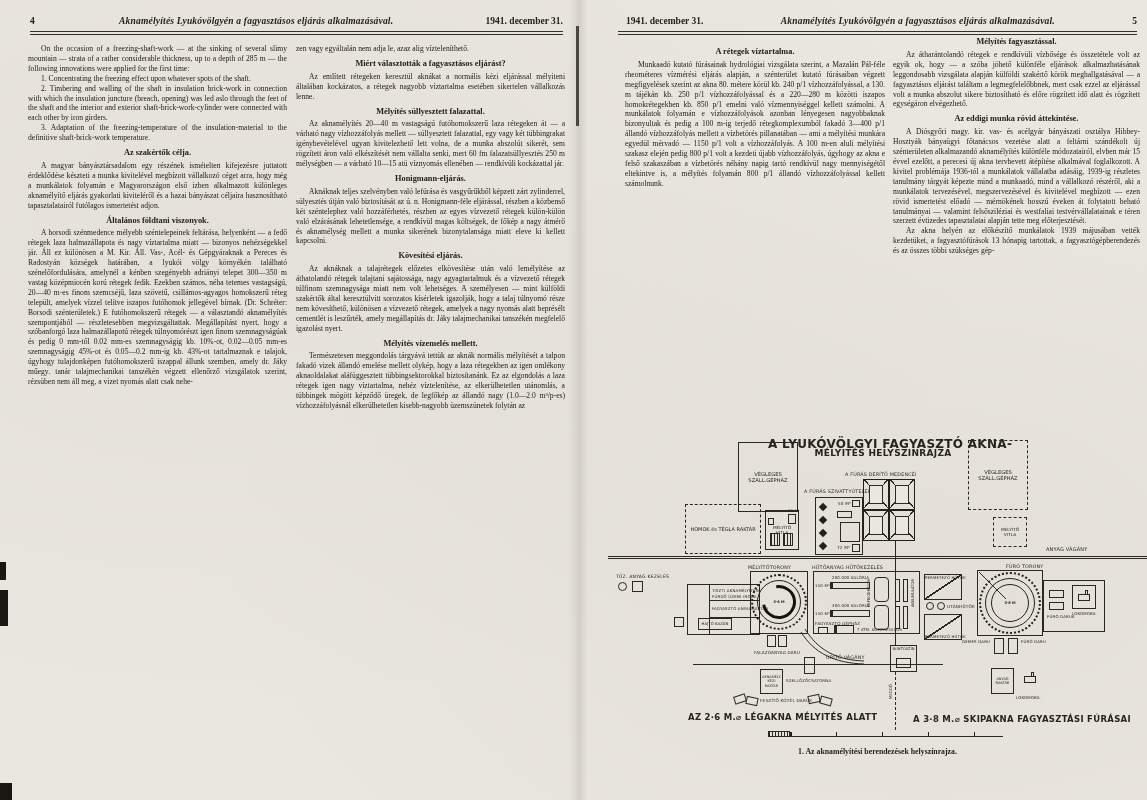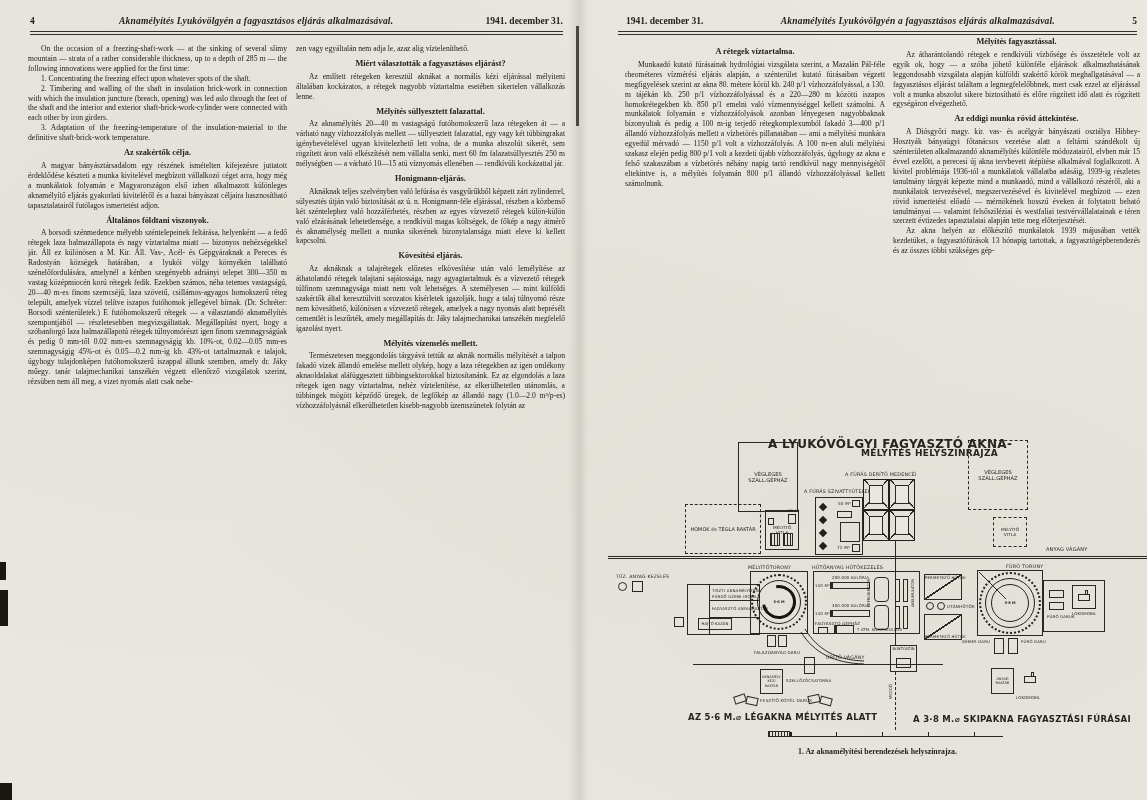--- a/index.html
+++ b/index.html
@@ -119,21 +119,21 @@
       <p class="para">Az akna helyén az előkészítő munkálatok 1939 májusában vették kezdetüket, a fagyasztófúrások 13 hónapig tartottak, a fagyasztógépberendezés és az összes többi szükséges gép-</p>
     </div>
 
   <div class="fig" id="fig-canvas">
       <svg viewBox="0 0 539 348" class="overlay" width="539" height="348">
         <path d="M193,200 C206,221 226,231 256,232" fill="none" stroke="#2a2823" stroke-width="1"></path>
         <path d="M197,197 C210,218 228,228 256,229" fill="none" stroke="#2a2823" stroke-width="1"></path>
         <path d="M371,140 L398,167" fill="none" stroke="#2a2823" stroke-width="1"></path>
       </svg>
       <div class="fg-cap hand" style="left: 160px; top: 5px; width: 230px; font-size: 12px;">A LYUKÓVÖLGYI FAGYASZTÓ AKNA-</div>
-      <div class="fg-cap hand" style="left: 160px; top: 16px; width: 230px; font-size: 9px; text-align: right;">MÉLYITÉS HELYSZINRAJZA</div>
+      <div class="fg-cap hand" style="left: 160px; top: 16px; width: 230px; font-size: 9px;">MÉLYITÉS HELYSZINRAJZA</div>
       <div class="fg-box" style="left: 130px; top: 10px; width: 60px; height: 70px;">
         <span class="hand" style="font-size: 5.2px; line-height: 6.5px;">VÉGLEGES SZÁLL.GÉPHÁZ</span>
       </div>
       <div class="fg-box dashed" style="left: 77px; top: 72px; width: 76px; height: 50px;">
         <span class="hand" style="font-size: 5px; line-height: 6.25px;">HOMOK és TÉGLA RAKTÁR</span>
       </div>
       <div class="fg-box" style="left: 157px; top: 78px; width: 34px; height: 40px;">
         <span class="hand" style="font-size: 4.3px; line-height: 5.375px;">MÉLYÍTŐ VITLA</span>
       </div>
       <div class="fg-hatch" style="left: 162px; top: 101px; width: 10px; height: 13px;"></div>
@@ -270,21 +270,21 @@
       </div>
       <div class="fg-sbox" style="left: 288px; top: 226px; width: 15px; height: 10px;"></div>
       <div class="fg-vline" style="left: 287px; top: 109px; height: 104px;"></div>
       <div class="fg-vline dash" style="left: 287px; top: 240px; height: 58px;"></div>
       <div class="fg-vlab hand" style="left: 280px; top: 252px; font-size: 4px;">MEDDŐ</div>
       <div class="fg-tilt" style="left: 126px; top: 263px; transform: rotate(-18deg);"></div>
       <div class="fg-tilt" style="left: 138px; top: 265px; transform: rotate(12deg);"></div>
       <div class="fg-lab hand" style="left: 152px; top: 266px; font-size: 4.2px;">FESZÍTŐ KÖTÉL DARUK</div>
       <div class="fg-tilt" style="left: 200px; top: 263px; transform: rotate(-12deg);"></div>
       <div class="fg-tilt" style="left: 212px; top: 265px; transform: rotate(15deg);"></div>
-      <div class="fg-cap hand" style="left: 80px; top: 280px; width: 175px; font-size: 8.5px;">AZ 5·6 M.⌀ LÉGAKNA MÉLYITÉS ALATT</div>
+      <div class="fg-cap hand" style="left: 80px; top: 280px; width: 175px; font-size: 8.5px;">AZ 2·6 M.⌀ LÉGAKNA MÉLYITÉS ALATT</div>
       <div class="fg-cap hand" style="left: 305px; top: 282px; width: 195px; font-size: 8.5px;">A 3·8 M.⌀ SKIPAKNA FAGYASZTÁSI FÚRÁSAI</div>
       <div class="fg-scale" style="left: 160px; top: 297px; width: 235px;">
         <span class="hz"></span>
         <span class="ln"></span>
       </div>
     </div>
   <div class="fig-print-caption">1. Az aknamélyítési berendezések helyszínrajza.</div>
 
   <div class="gutter"></div>
   <div class="artifact" style="left:576px;top:26px;width:3px;height:100px;opacity:.75;"></div>

